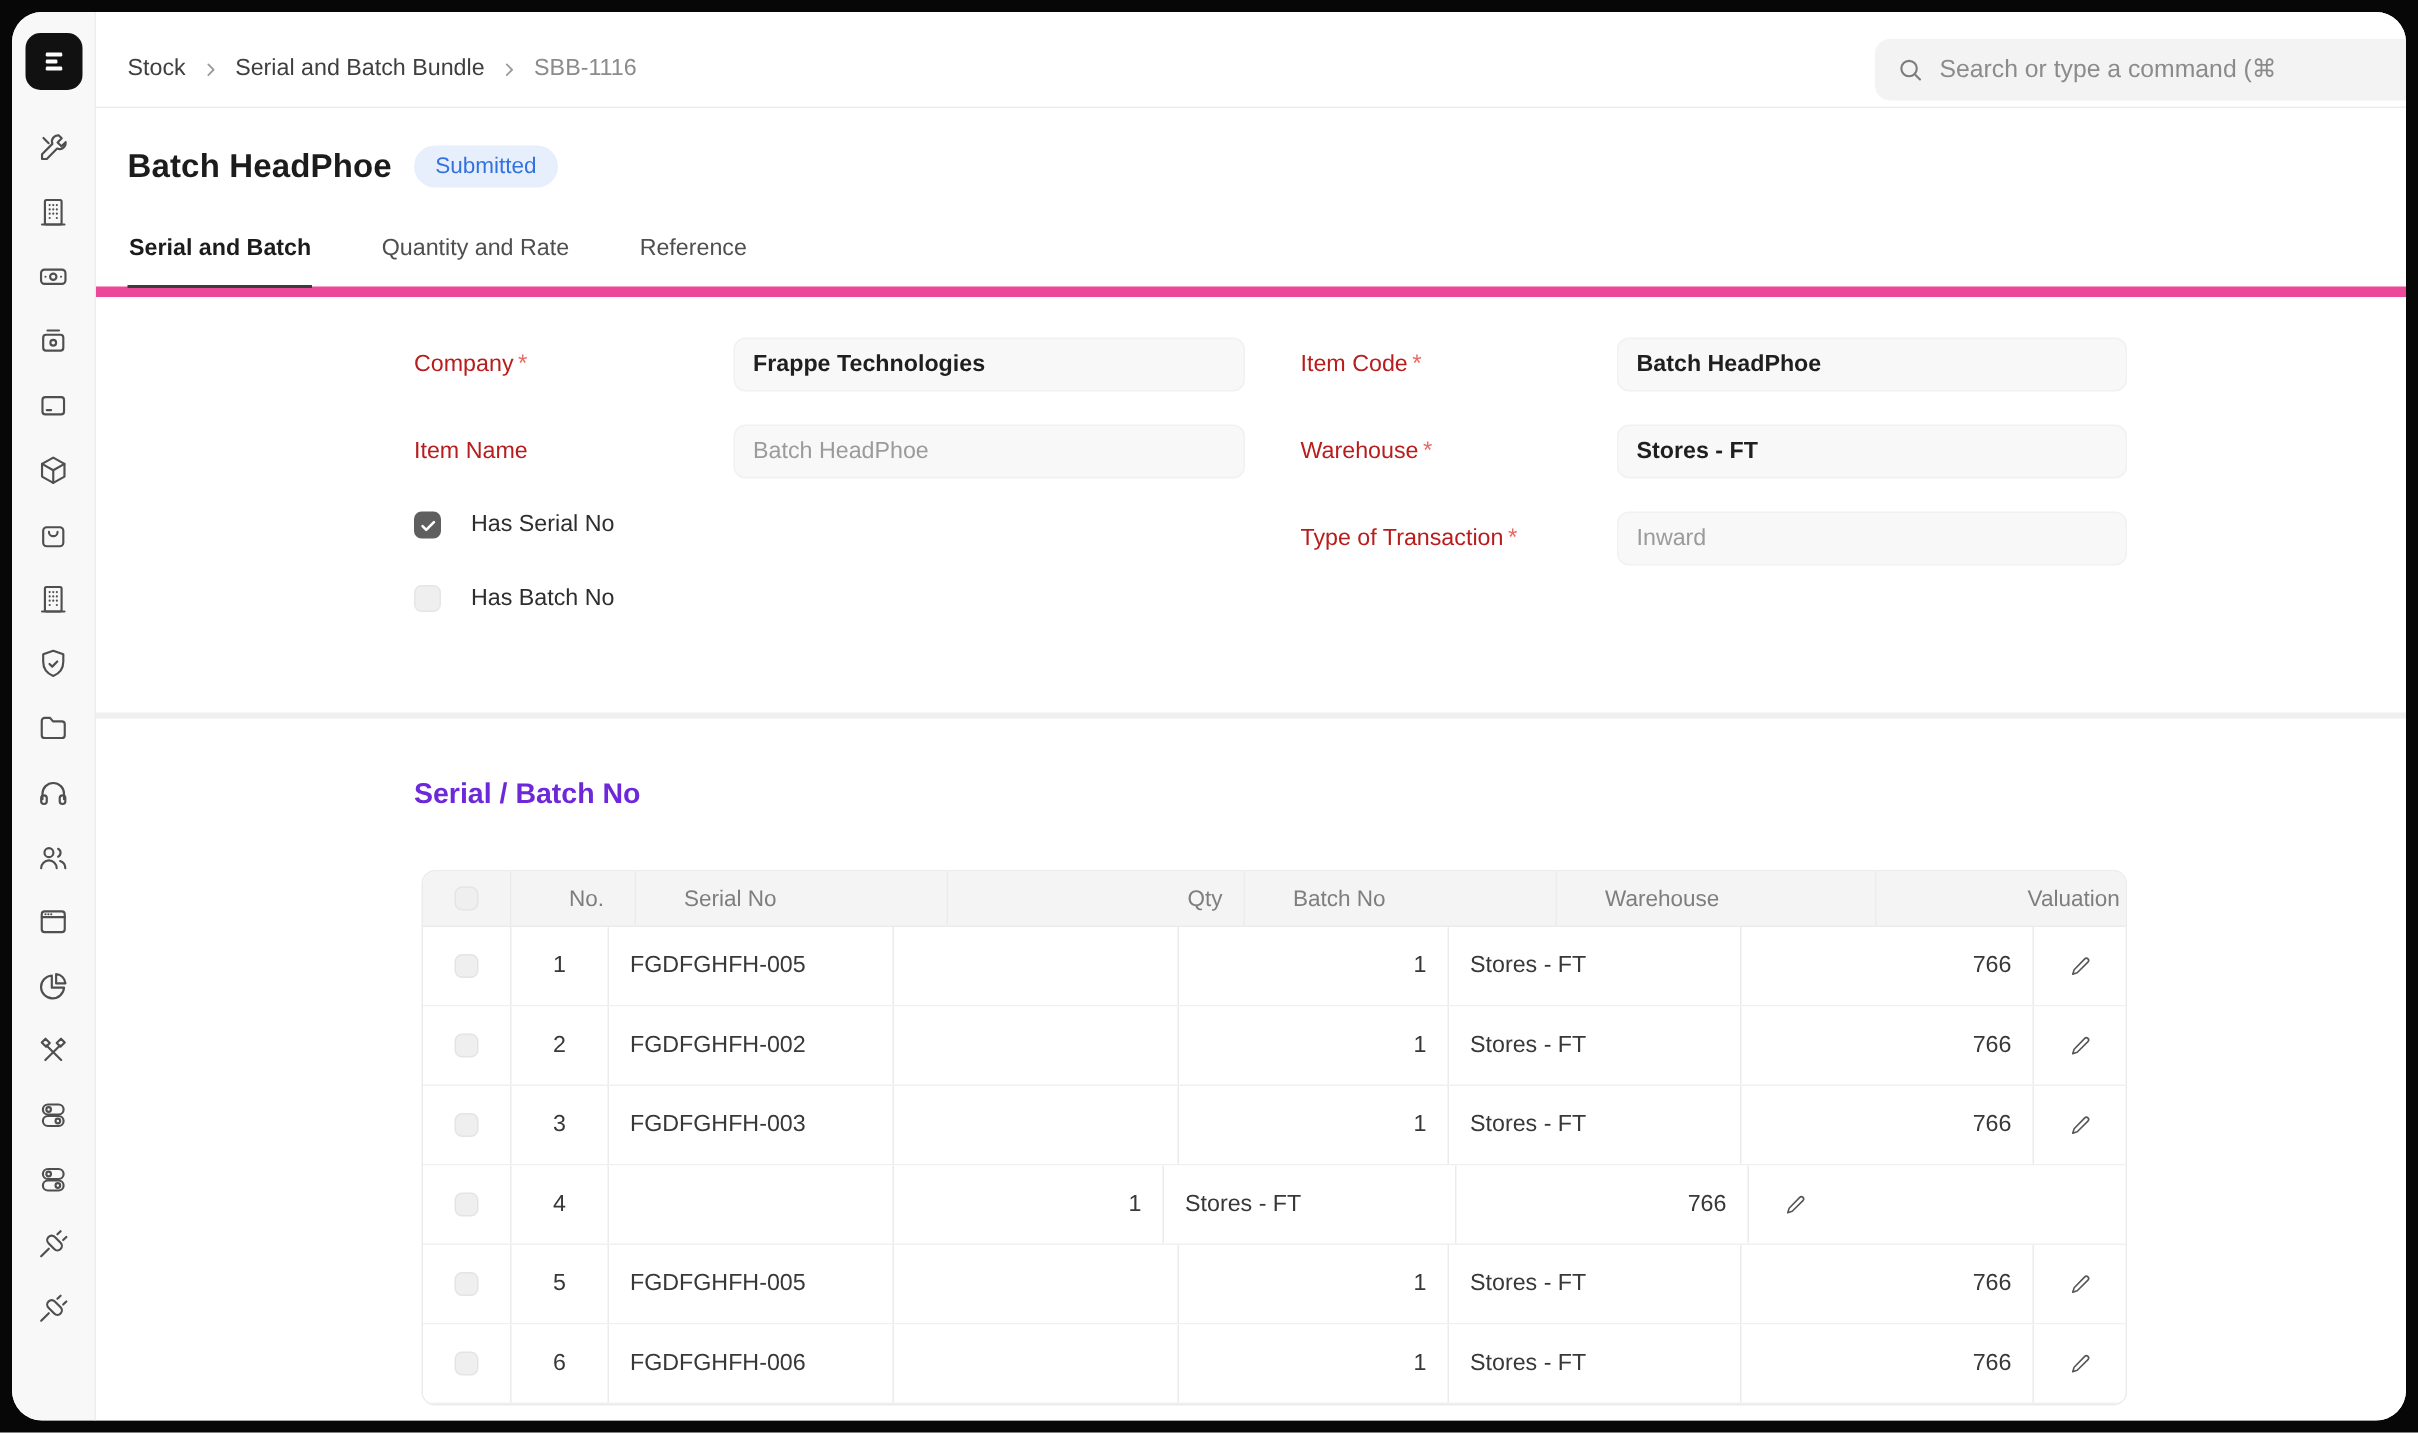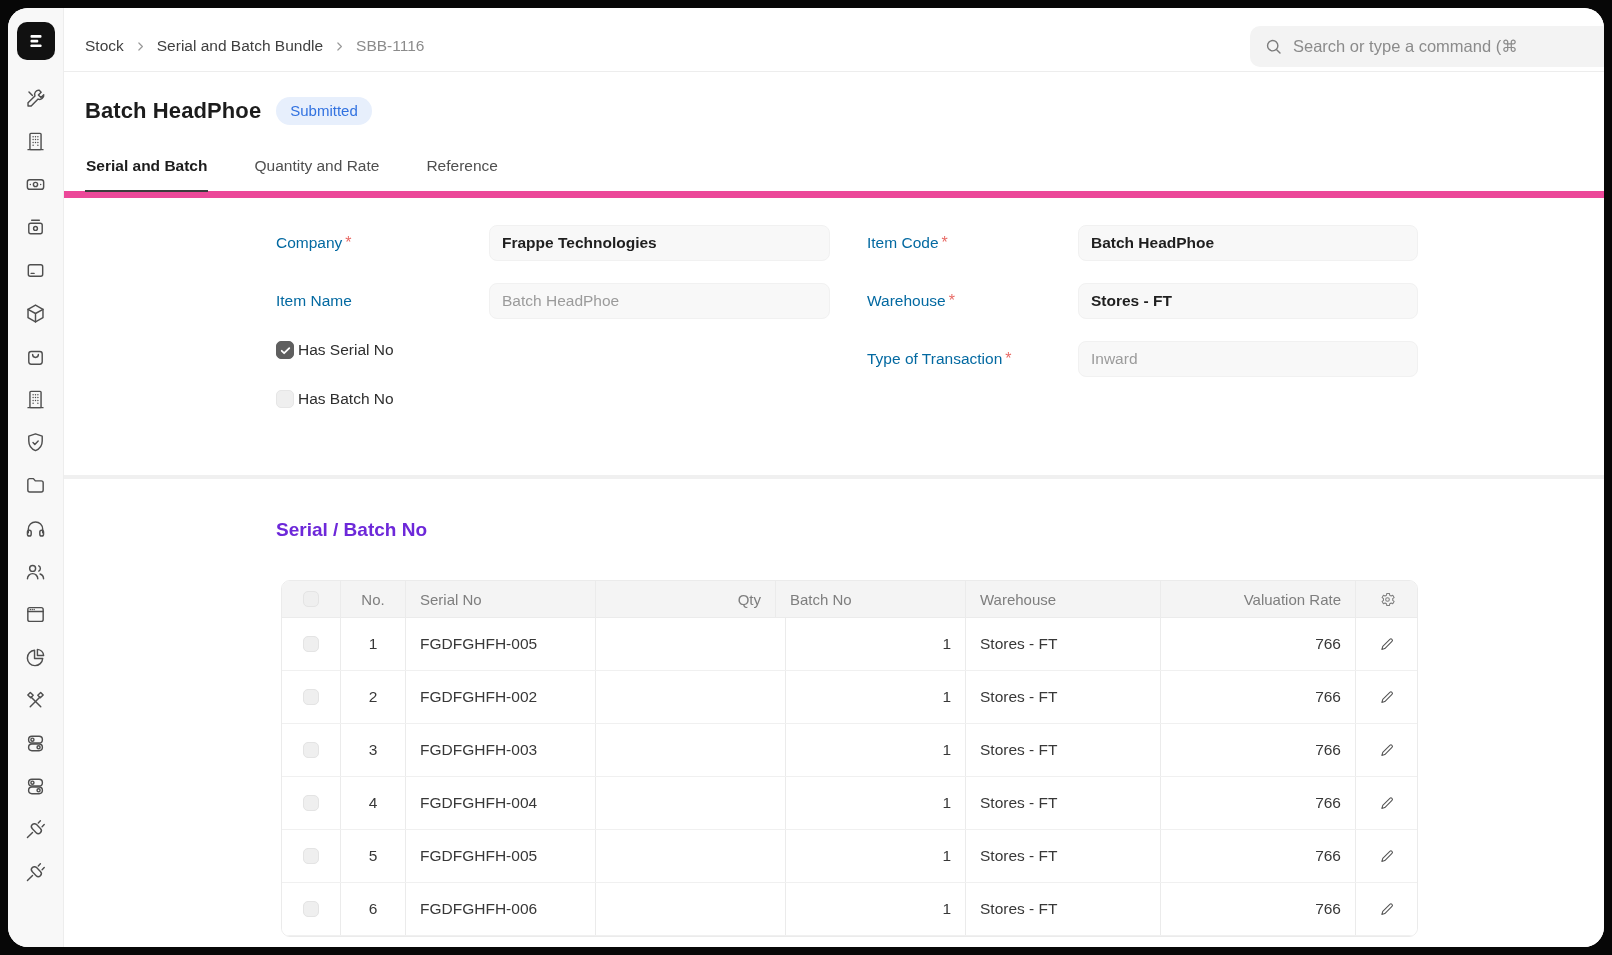--- a/index.html
+++ b/index.html
@@ -64,52 +64,52 @@
   .tab {
     font-size:15.5px; color:#4f4f4f; padding:8px 1px 15px; cursor:pointer;
     border-bottom:2px solid transparent; margin-bottom:-1px;
   }
   .tab.active { color:#1c1c1c; font-weight:700; border-bottom-color:#3c3c3c; }
   
   .form-area { display:flex; gap:37px; padding:27px 21px 36px 212px; }
   .form-col-left { width:554px; }
   .form-col-right { width:551px; }
   .form-row { display:flex; align-items:center; height:36px; margin-bottom:22px; }
-  .form-label { font-size:15.5px; color:#0369a1; }
+  .form-label { font-size:15.5px; color:#b91c1c; }
   .form-col-left .form-label-wrap { width:213px; flex:0 0 213px; }
   .form-col-right .form-label-wrap { width:211px; flex:0 0 211px; }
   .req { color:#e86a65; margin-left:3px; }
   .field-input {
     flex:1; height:36px; border:1px solid #f1f1f1; background:#f8f8f8;
     border-radius:8px; padding:0 12px; font-size:15.5px;
     font-family:"Liberation Sans",sans-serif; outline:none;
   }
   .field-input.filled { color:#1f1f1f; font-weight:700; }
   .field-input.muted  { color:#9b9b9b; font-weight:400; }
-  .check-row { display:flex; align-items:center; gap:4px; height:18px; margin-bottom:31px; margin-top:6px; }
+  .check-row { display:flex; align-items:center; gap:20px; height:18px; margin-bottom:31px; margin-top:6px; }
   .check-row.second { margin-top:0; }
   .checkbox {
     width:18px; height:18px; border-radius:5px; background:#efefef;
     border:1px solid #e6e6e6; display:flex; align-items:center; justify-content:center;
     cursor:pointer;
   }
   .checkbox svg { display:none; }
   .checkbox.checked { background:#5f5f5f; border-color:#5f5f5f; }
   .checkbox.checked svg { display:block; }
   .check-label { font-size:15.5px; color:#2e2e2e; font-weight:500; }
   .divider-band { height:4px; background:#f0f0f0; }
   
   .section { padding:40px 21px 0 212px; }
   .section-title { font-size:19px; font-weight:700; color:#6d28d9; }
   .grid {
     margin:39px 0 0 5px; width:1137px;
     border:1px solid #ebebeb; border-radius:9px; overflow:hidden;
   }
   .g-row { display:flex; align-items:stretch; background:#fff; border-bottom:1px solid #f0f0f0; height:53px; }
-  .g-head { background:#f4f4f4; height:37px; border-bottom:1px solid #ebebeb; }
+  .g-head { background:#f4f4f4; height:37px; border-bottom:1px solid #ebebeb;gap:18px; }
   .g-cell {
     display:flex; align-items:center; border-right:1px solid #ebebeb;
     font-size:15.5px; color:#383838; padding:0 14px; overflow:hidden; white-space:nowrap;
   }
   .g-head .g-cell { color:#7e7e7e; font-size:15px; }
   .c-check { width:59px; flex:0 0 59px; justify-content:center; padding:0; }
   .c-no    { width:65px; flex:0 0 65px; justify-content:center; padding:0; }
   .c-serial{ width:190px; flex:0 0 190px; }
   .c-batch { width:190px; flex:0 0 190px; }
   .c-qty   { width:180px; flex:0 0 180px; justify-content:flex-end; }
@@ -421,21 +421,20 @@
                     <path d="M15.3 4.6a2.1 2.1 0 0 1 3 3L8.2 17.7 4 19l1.3-4.2L15.3 4.6z"></path>
                   </svg>
                 </span>
               </div>
             </div>
             <div class="g-row">
               <div class="g-cell c-check">
                 <span class="row-checkbox"></span>
               </div>
               <div class="g-cell c-no">4</div>
-              <div class="g-cell c-serial">FGDFGHFH-004</div>
               <div class="g-cell c-batch"></div>
               <div class="g-cell c-qty">1</div>
               <div class="g-cell c-wh">Stores - FT</div>
               <div class="g-cell c-rate">766</div>
               <div class="g-cell c-edit">
                 <span class="icon-btn">
                   <svg viewBox="0 0 24 24" width="17" height="17" fill="none" stroke="#555555" stroke-width="1.5" stroke-linecap="round" stroke-linejoin="round">
                     <path d="M15.3 4.6a2.1 2.1 0 0 1 3 3L8.2 17.7 4 19l1.3-4.2L15.3 4.6z"></path>
                   </svg>
                 </span>

